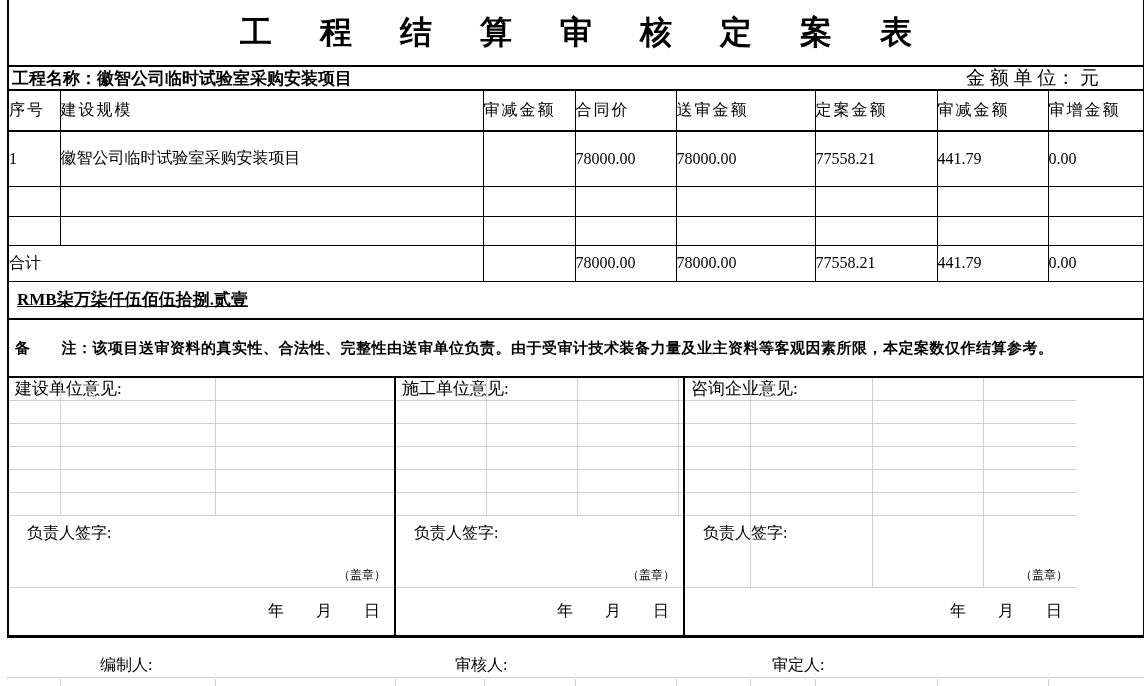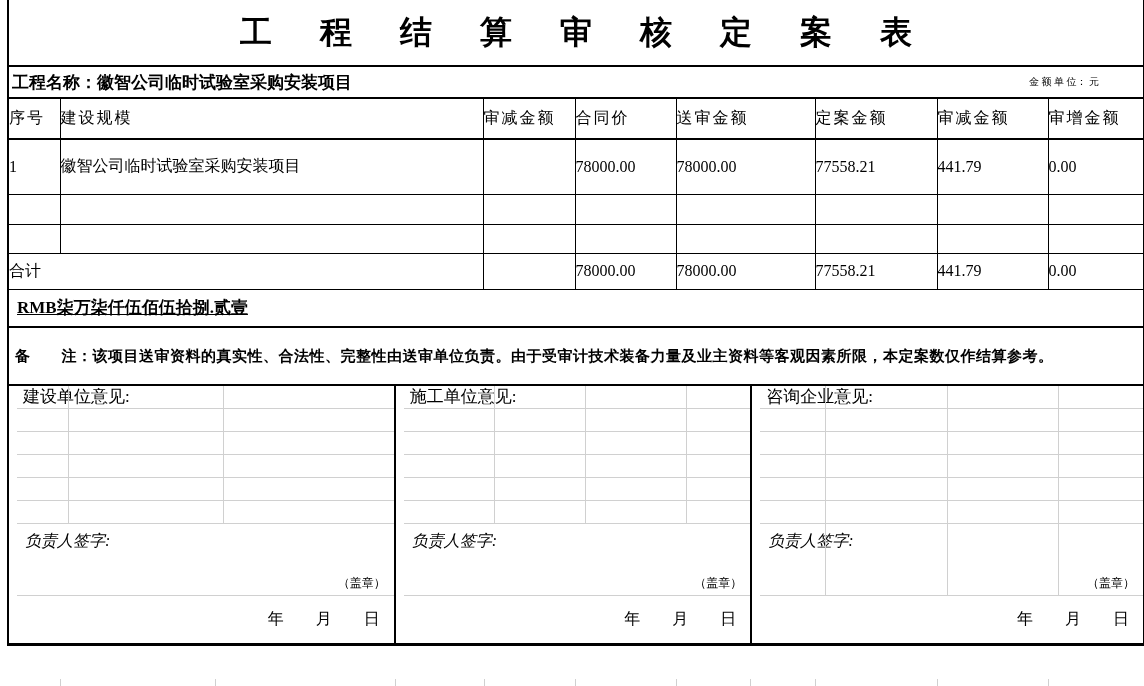--- a/index.html
+++ b/index.html
@@ -7,51 +7,51 @@
   .sheet {
     position:relative; width:1144px; height:686px; background:#fff;
     font-family:"Liberation Serif","DejaVu Serif",serif; color:#000; overflow:hidden;
   }
   .content { position:absolute; left:7px; top:0; width:1137px;border-radius:14px; }
   .bordered { border-left:2px solid #000; border-right:1px solid #000; }
 
   .title-row { height:67px; border-bottom:2px solid #000; display:flex; align-items:center; justify-content:center; }
   .title-row .t { font-size:32px; font-weight:bold; letter-spacing:20px; padding-left:20px; white-space:nowrap; }
 
-  .meta-row { height:32px; border-bottom:2px solid #000; display:flex; align-items:center; justify-content:space-between; padding:0 44px 0 3px;gap:39px; }
+  .meta-row { height:24px; border-bottom:2px solid #000; display:flex; align-items:center; justify-content:space-between; padding:0 44px 0 3px;gap:39px; }
   .meta-left { font-size:17px; font-weight:bold; white-space:nowrap; }
-  .meta-right { font-size:10px; white-space:nowrap; }
+  .meta-right { font-size:19px; white-space:nowrap; }
 
   table.main { width:100%; border-collapse:collapse; table-layout:fixed; }
   table.main th, table.main td {
     border-left:1px solid #000; text-align:left; vertical-align:middle;
     font-size:16px; font-weight:normal; overflow:hidden; white-space:nowrap;
   }
   table.main th:first-child, table.main td:first-child { border-left:none; }
   tr.hdr  { height:40px; } tr.hdr th { border-bottom:2px solid #000; letter-spacing:2px; }
   tr.r1   { height:55px; } tr.r1 td  { border-bottom:1px solid #000; }
   tr.e1   { height:30px; } tr.e1 td  { border-bottom:1px solid #000; }
   tr.e2   { height:29px; } tr.e2 td  { border-bottom:1px solid #000; }
   tr.tot  { height:36px; } tr.tot td { border-bottom:1px solid #000; }
 
   .cost-row { height:38px; border-bottom:2px solid #000; display:flex; }
   .cost-label { width:201px; border-right:1px solid #000; display:flex; align-items:center; justify-content:center; font-size:16px; letter-spacing:1px; }
   .cost-value { flex:1; display:flex; align-items:center; padding-left:8px; font-size:17px; font-weight:bold;text-decoration:underline; }
 
   .note-row { height:58px; border-bottom:2px solid #000; line-height:56px; font-size:15px; font-weight:bold; padding-left:6px; white-space:nowrap; letter-spacing:0.5px; }
 
   .sections { height:260px; border-bottom:3px solid #000; display:flex; }
-  .sec { position:relative; height:257px;margin-left:8px; }
+  .sec { position:relative; height:257px; }
   .sec1 { width:387px; border-right:2px solid #000; }
-  .sec2 { width:356px; border-right:2px solid #000; }
+  .sec2 { width:289px; border-right:2px solid #000; }
   .sec3 { width:391px; }
   .sec-label { height:23px; line-height:22px; border-bottom:1px solid #d0d0d0; font-size:17px; padding-left:6px; white-space:nowrap; }
   .grid-row { height:23px; border-bottom:1px solid #d0d0d0; }
   .sign-row { position:relative; height:72px; border-bottom:1px solid #d0d0d0; }
-  .sign-label { position:absolute; top:7px; left:8px; font-size:16px; white-space:nowrap;font-style:italic; }
+  .sign-label { position:absolute; top:7px; left:18px; font-size:16px; white-space:nowrap; }
   .seal { position:absolute; bottom:3px; right:8px; font-size:12px; white-space:nowrap; }
   .date-row { height:47px; line-height:46px; text-align:right; padding-right:14px; font-size:16px; white-space:nowrap; }
   .vgrid { position:absolute; top:0; width:1px; background:#d0d0d0; }
 
   .footer-row { position:absolute; left:7px; top:651px; width:1137px; height:27px; border-bottom:1px solid #d0d0d0; }
   .footer-row span { position:absolute; top:0; line-height:27px; font-size:16px; white-space:nowrap; }
   .f1 { left:93px; } .f2 { left:448px; } .f3 { left:765px; }
 
   .bottom-strip { position:absolute; left:7px; top:679px; width:1137px; height:7px; }
   .tick { position:absolute; top:0; width:1px; height:7px; background:#d0d0d0; }
@@ -191,20 +191,25 @@
           <div class="date-row">年　　月　　日</div>
           <div class="vgrid" style="left:65px;height:210px;"></div>
           <div class="vgrid" style="left:187px;height:210px;"></div>
           <div class="vgrid" style="left:298px;height:210px;"></div>
         </div>
 
       </div>
     </div>
   </div>
 
+  <div class="footer-row">
+    <span class="f1">编制人:</span>
+    <span class="f2">审核人:</span>
+    <span class="f3">审定人:</span>
+  </div>
 
   <div class="bottom-strip">
     <div class="tick" style="left:53px"></div>
     <div class="tick" style="left:208px"></div>
     <div class="tick" style="left:388px"></div>
     <div class="tick" style="left:477px"></div>
     <div class="tick" style="left:568px"></div>
     <div class="tick" style="left:669px"></div>
     <div class="tick" style="left:743px"></div>
     <div class="tick" style="left:808px"></div>

